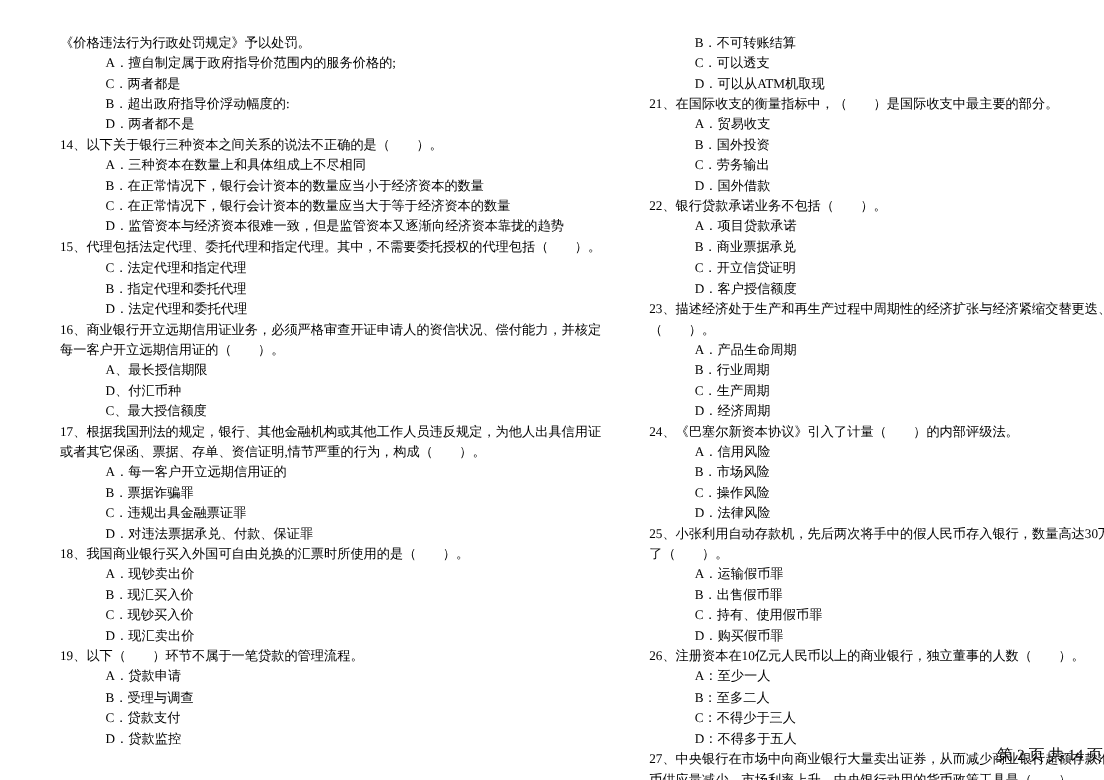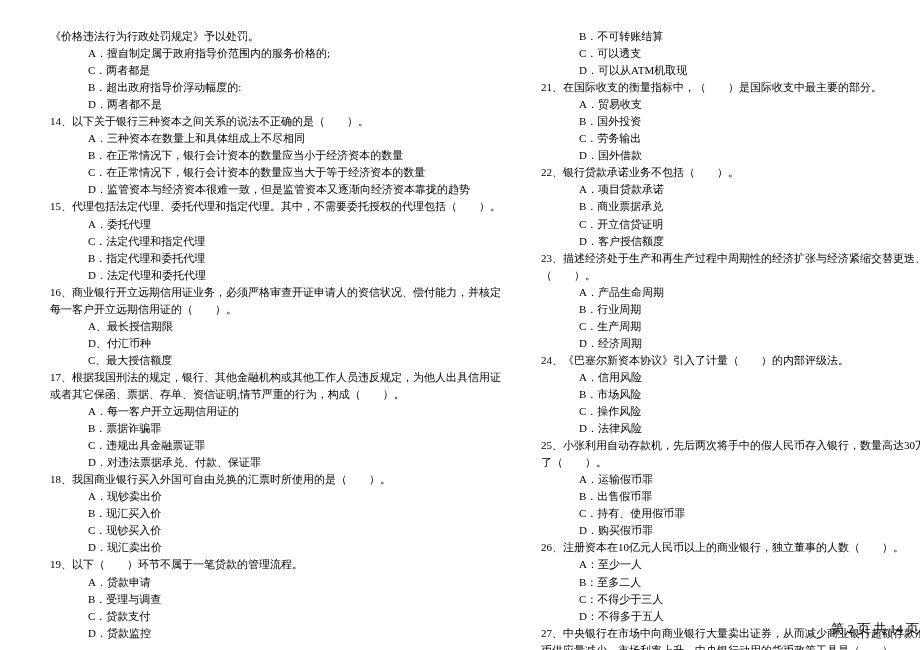--- a/index.html
+++ b/index.html
@@ -44,21 +44,20 @@
       <div class="line opt">A．擅自制定属于政府指导价范围内的服务价格的;</div>
       <div class="line opt">C．两者都是</div>
       <div class="line opt">B．超出政府指导价浮动幅度的:</div>
       <div class="line opt">D．两者都不是</div>
       <div class="line q">14、以下关于银行三种资本之间关系的说法不正确的是（　　）。</div>
       <div class="line opt">A．三种资本在数量上和具体组成上不尽相同</div>
       <div class="line opt">B．在正常情况下，银行会计资本的数量应当小于经济资本的数量</div>
       <div class="line opt">C．在正常情况下，银行会计资本的数量应当大于等于经济资本的数量</div>
       <div class="line opt">D．监管资本与经济资本很难一致，但是监管资本又逐渐向经济资本靠拢的趋势</div>
       <div class="line q">15、代理包括法定代理、委托代理和指定代理。其中，不需要委托授权的代理包括（　　）。</div>
-      <div class="line opt">A．委托代理</div>
       <div class="line opt">C．法定代理和指定代理</div>
       <div class="line opt">B．指定代理和委托代理</div>
       <div class="line opt">D．法定代理和委托代理</div>
       <div class="line q">16、商业银行开立远期信用证业务，必须严格审查开证申请人的资信状况、偿付能力，并核定</div>
       <div class="line q-cont">每一客户开立远期信用证的（　　）。</div>
       <div class="line opt">A、最长授信期限</div>
       <div class="line opt">D、付汇币种</div>
       <div class="line opt">C、最大授信额度</div>
       <div class="line q">17、根据我国刑法的规定，银行、其他金融机构或其他工作人员违反规定，为他人出具信用证</div>
       <div class="line q-cont">或者其它保函、票据、存单、资信证明,情节严重的行为，构成（　　）。</div>

